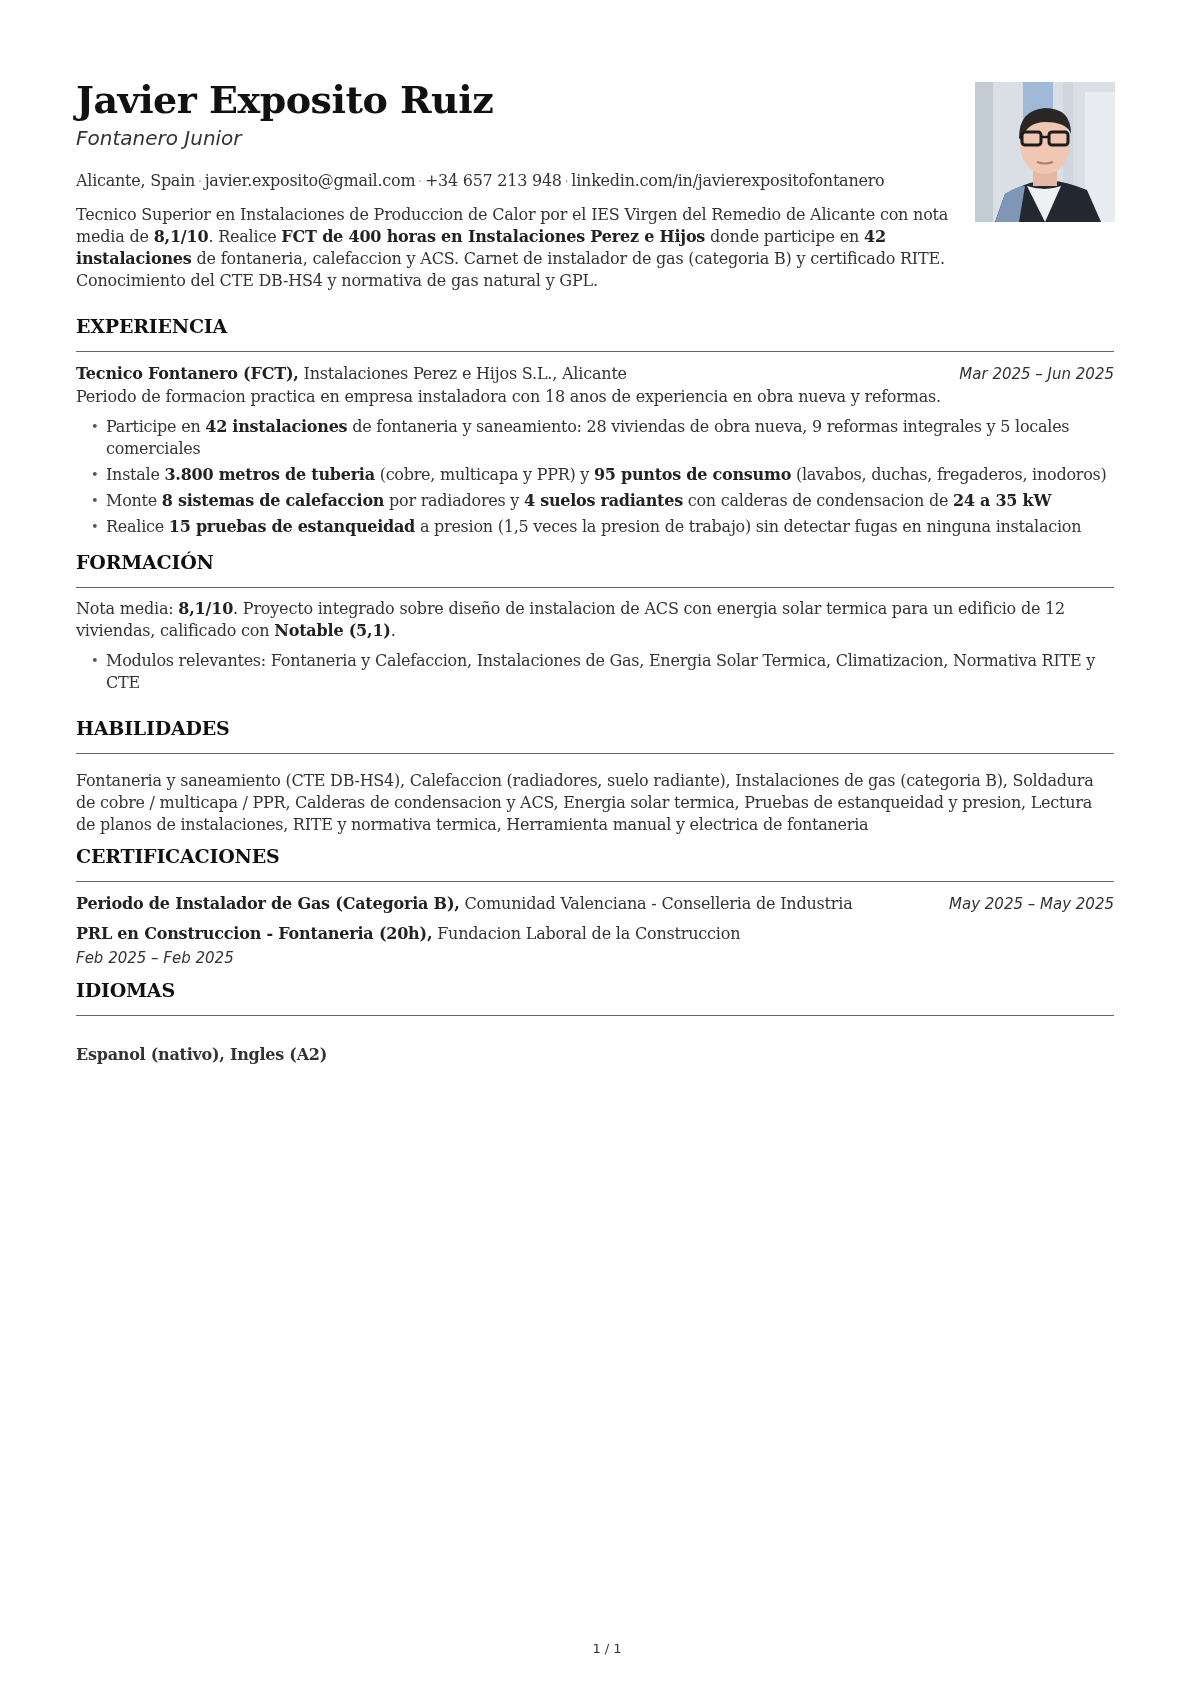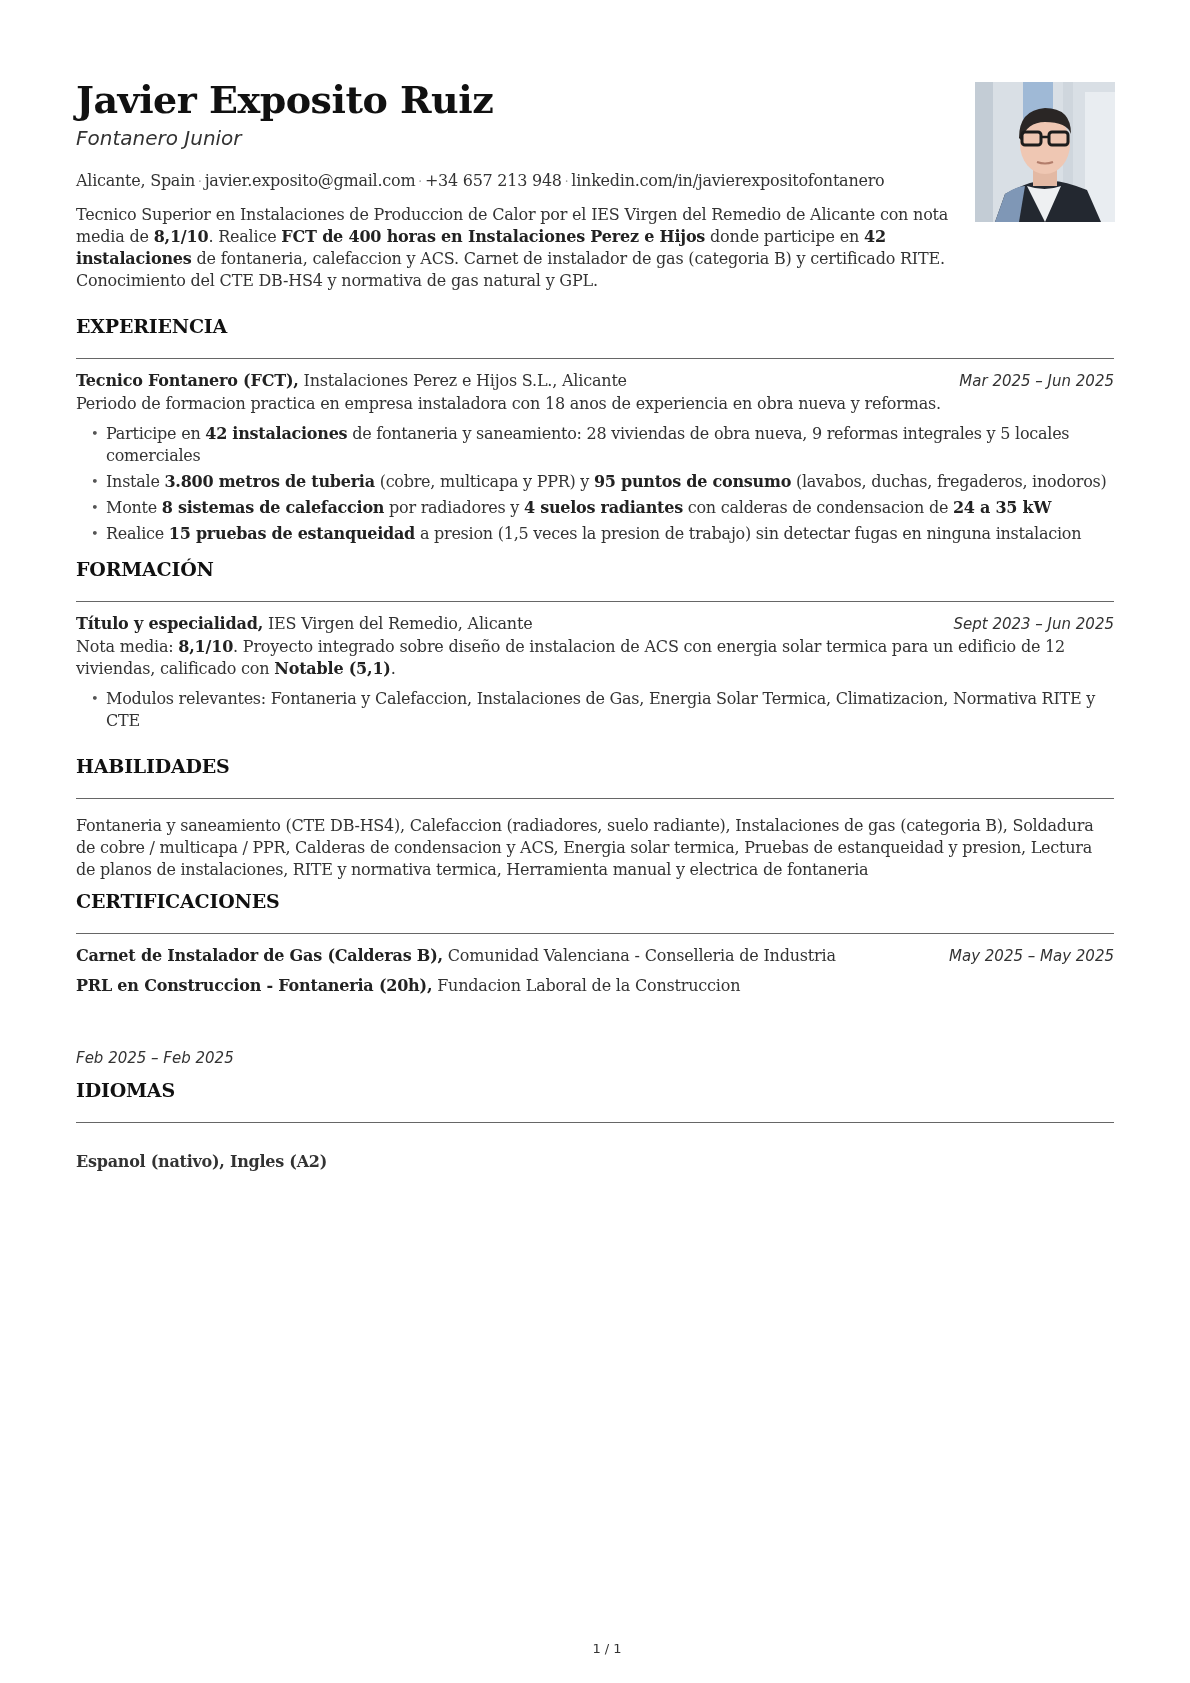--- a/index.html
+++ b/index.html
@@ -27,25 +27,25 @@
       letter-spacing: -0.2px;
     }
     .photo {
       position: absolute; left: 899px; top: 5px; width: 140px; height: 140px;
       background: linear-gradient(180deg, #c9d3dd 0%, #e3e8ed 40%, #d4dbe2 100%);
       overflow: hidden;
     }
     .section { margin-top: 22px; }
     .section-title {
       font-family: "DejaVu Serif", serif; font-weight: bold; font-size: 19px; color: #111111;
-      line-height: 24px; padding-bottom: 20px; border-bottom: 1.5px solid #666666;
+      line-height: 24px; padding-bottom: 13px; border-bottom: 1.5px solid #666666;
       letter-spacing: -0.2px;
     }
     .entry { margin-top: 10px; }
-    .entry-head { display: flex; justify-content: space-between; align-items: baseline; font-size: 16px; line-height: 24px; gap: 48px; }
+    .entry-head { display: flex; justify-content: space-between; align-items: baseline; font-size: 16px; line-height: 24px; }
     .entry-head .left { letter-spacing: -0.2px; }
     .entry-head b { color: #222222; }
     .entry-date { font-family: "DejaVu Sans", sans-serif; font-style: italic; font-size: 15px; color: #333333; white-space: nowrap; text-align: right; }
     .entry-desc { font-size: 16px; line-height: 22px; letter-spacing: -0.2px; }
     ul.bullets { margin: 8px 0 0 0; padding: 0 0 0 30px; list-style: none; }
     ul.bullets li { position: relative; font-size: 16px; line-height: 22px; margin-bottom: 4px; letter-spacing: -0.25px; }
     ul.bullets li::before { content: "•"; position: absolute; left: -15px; color: #555555; font-size: 13px; }
     b { font-weight: bold; color: #222222; }
     .plain { font-size: 16px; line-height: 22px; margin-top: 12px; letter-spacing: -0.25px; }
     .cert-row { margin-top: 8px; }
@@ -101,40 +101,36 @@
         <li>Instale <b>3.800 metros de tuberia</b> (cobre, multicapa y PPR) y <b>95 puntos de consumo</b> (lavabos, duchas, fregaderos, inodoros)</li>
         <li>Monte <b>8 sistemas de calefaccion</b> por radiadores y <b>4 suelos radiantes</b> con calderas de condensacion de <b>24 a 35 kW</b></li>
         <li>Realice <b>15 pruebas de estanqueidad</b> a presion (1,5 veces la presion de trabajo) sin detectar fugas en ninguna instalacion</li>
       </ul>
     </div>
   </div>
 
   <div class="section" style="margin-top:12px;">
     <div class="section-title">FORMACIÓN</div>
     <div class="entry">
-      <div class="entry-head">
-        <span class="left"><b>Título y especialidad,</b><span> IES Virgen del Remedio, Alicante</span></span>
-        <span class="entry-date">Sept 2023 – Jun 2025</span>
-      </div>
       <div class="entry-desc">Nota media: <b>8,1/10</b>. Proyecto integrado sobre diseño de instalacion de ACS con energia solar termica para un edificio de 12 viviendas, calificado con <b>Notable (5,1)</b>.</div>
       <ul class="bullets">
         <li>Modulos relevantes: Fontaneria y Calefaccion, Instalaciones de Gas, Energia Solar Termica, Climatizacion, Normativa RITE y CTE</li>
       </ul>
     </div>
   </div>
 
   <div class="section" style="">
     <div class="section-title">HABILIDADES</div>
     <div class="plain" style="margin-top:16px;">Fontaneria y saneamiento (CTE DB-HS4), Calefaccion (radiadores, suelo radiante), Instalaciones de gas (categoria B), Soldadura de cobre / multicapa / PPR, Calderas de condensacion y ACS, Energia solar termica, Pruebas de estanqueidad y presion, Lectura de planos de instalaciones, RITE y normativa termica, Herramienta manual y electrica de fontaneria</div>
   </div>
 
   <div class="section" style="margin-top:8px;">
     <div class="section-title">CERTIFICACIONES</div>
     <div class="entry-head cert-row" style="margin-top:10px;">
-      <span class="left"><b>Carnet de Instalador de Gas (Calderas B),</b><span> Comunidad Valenciana - Conselleria de Industria</span></span>
+      <span class="left"><b>Periodo de Instalador de Gas (Categoria B),</b><span> Comunidad Valenciana - Conselleria de Industria</span></span>
       <span class="entry-date">May 2025 – May 2025</span>
     </div>
     <div class="entry-head cert-row" style="margin-top:6px;flex-direction:column;">
       <span class="left"><b>PRL en Construccion - Fontaneria (20h),</b><span> Fundacion Laboral de la Construccion</span></span>
       <span class="entry-date">Feb 2025 – Feb 2025</span>
     </div>
   </div>
 
   <div class="section" style="margin-top:8px;">
     <div class="section-title">IDIOMAS</div>

